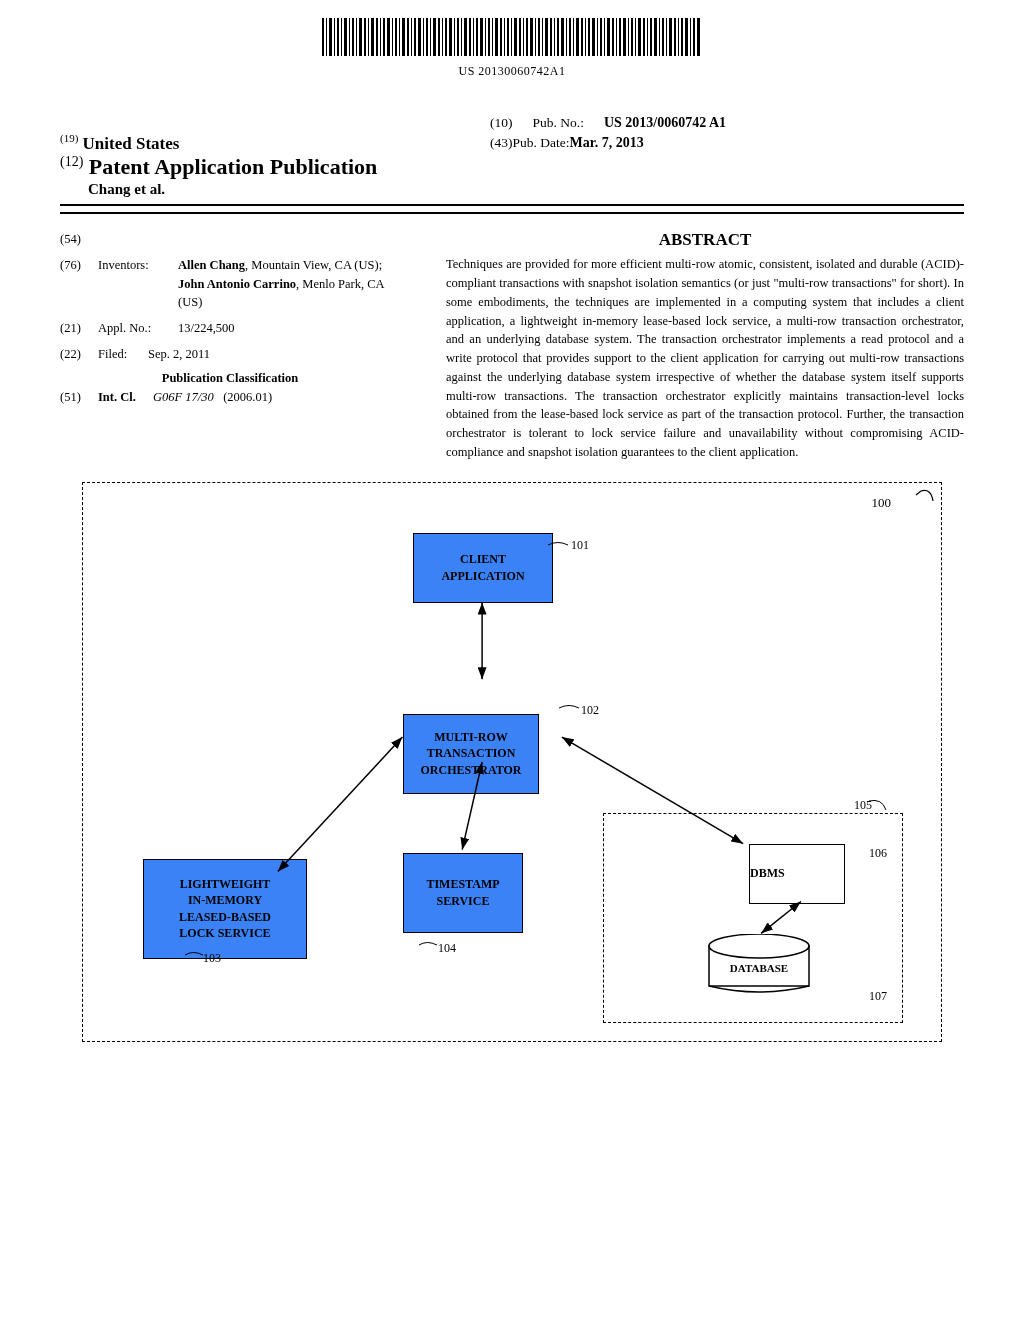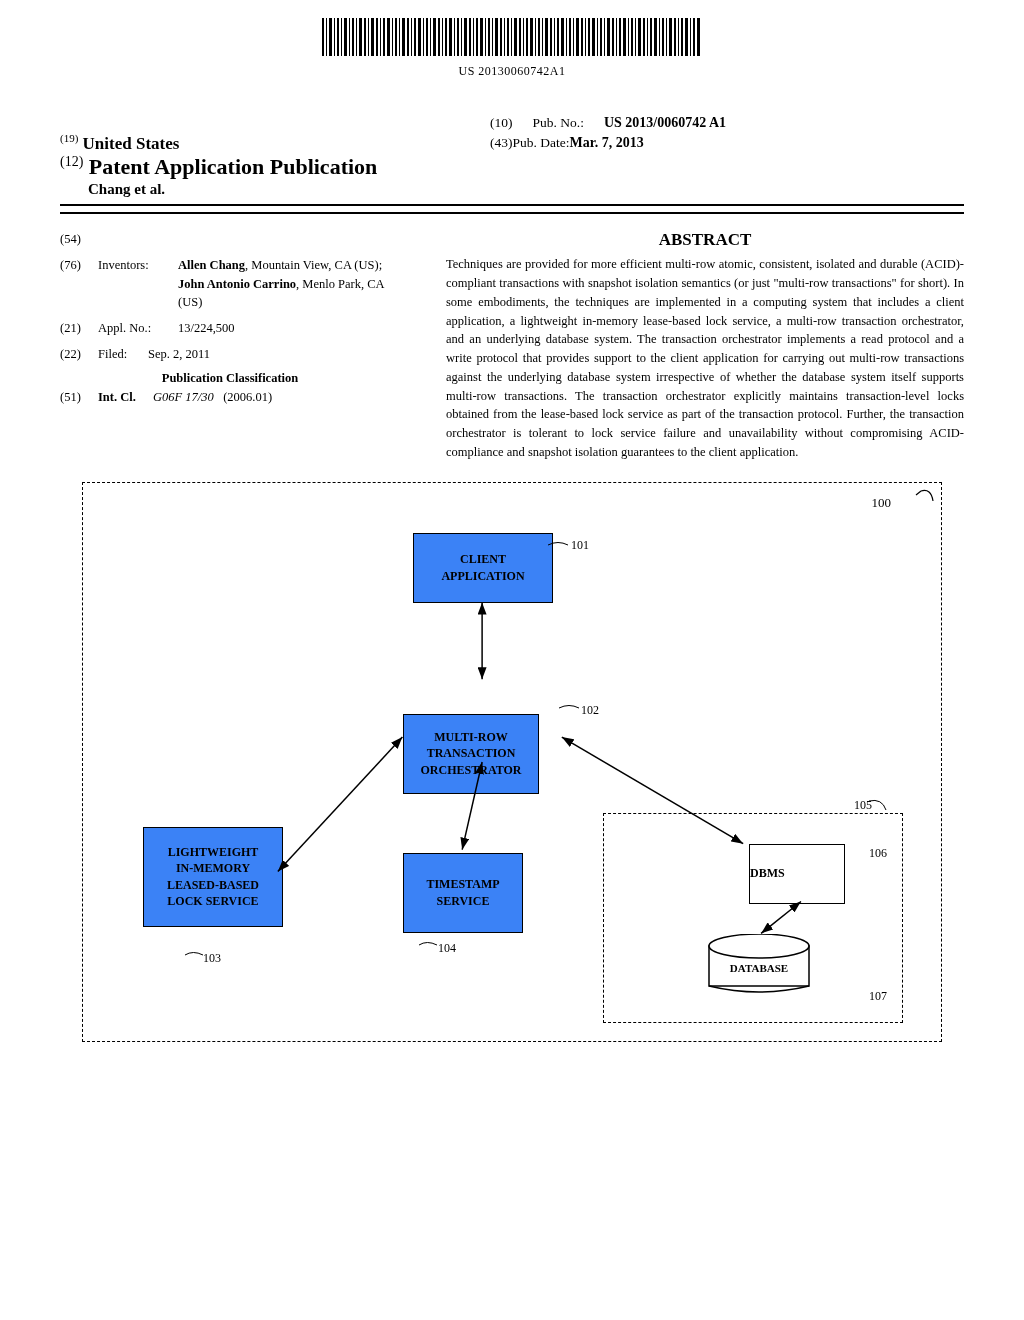--- a/index.html
+++ b/index.html
@@ -217,24 +217,24 @@
     .box-orchestrator {
       width: 136px;
       height: 80px;
       left: 320px;
       top: 200px;
       margin-top: 31px;
     }
 
     
     .box-lock {
-      width: 140px;
+      width: 164px;
       height: 100px;
       left: 60px;
-      top: 344px;
+      top: 376px;
     }
 
     
     .box-timestamp {
       width: 120px;
       height: 80px;
       left: 320px;
       top: 370px;
     }
 

